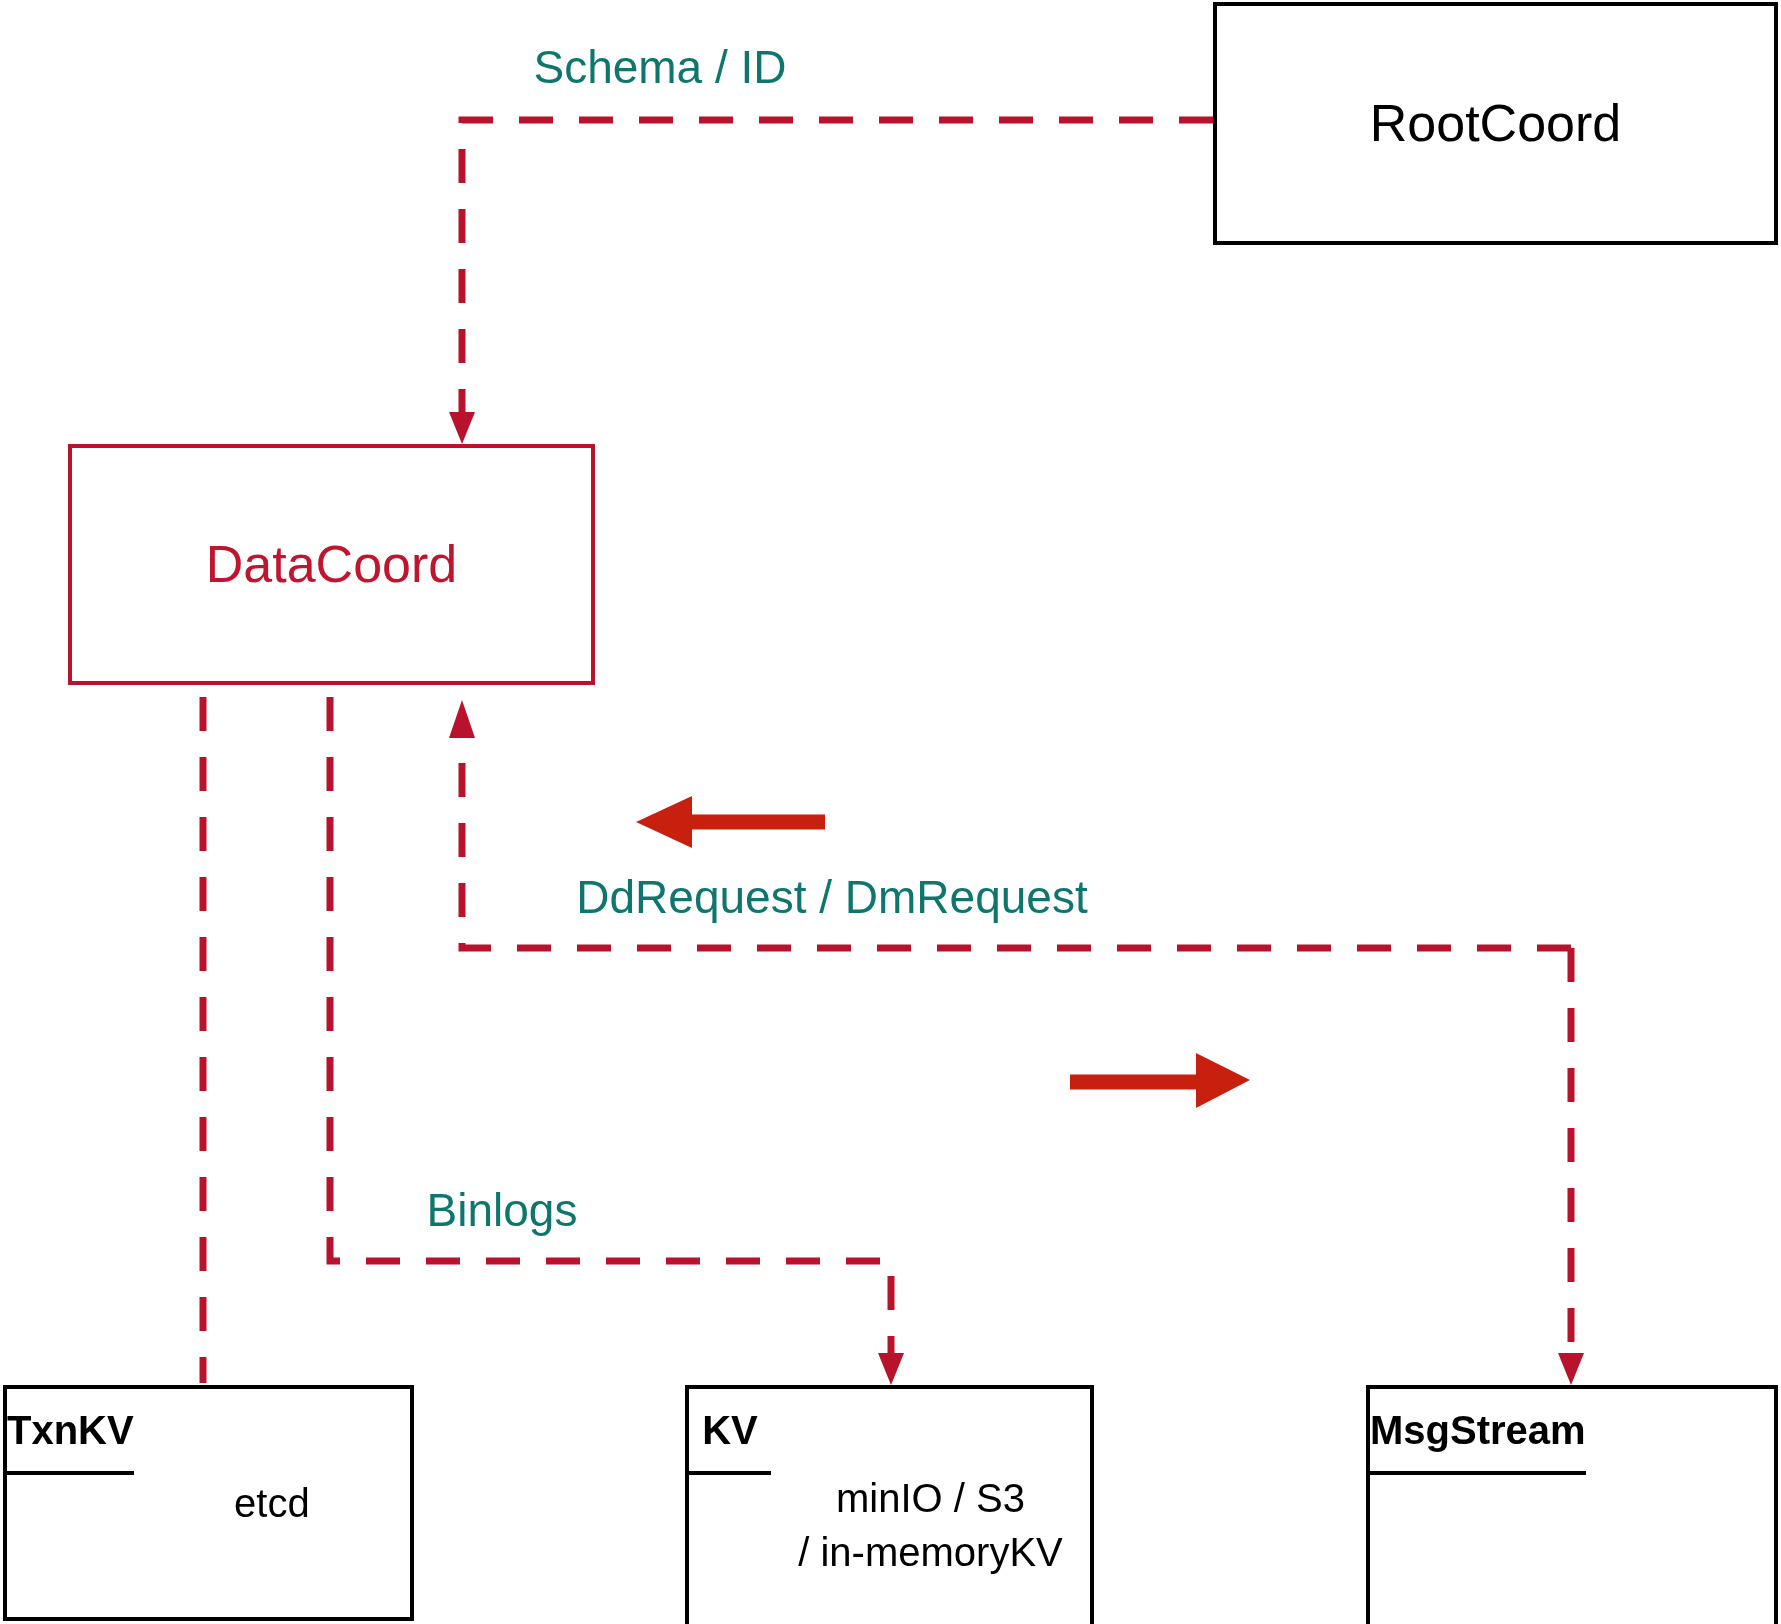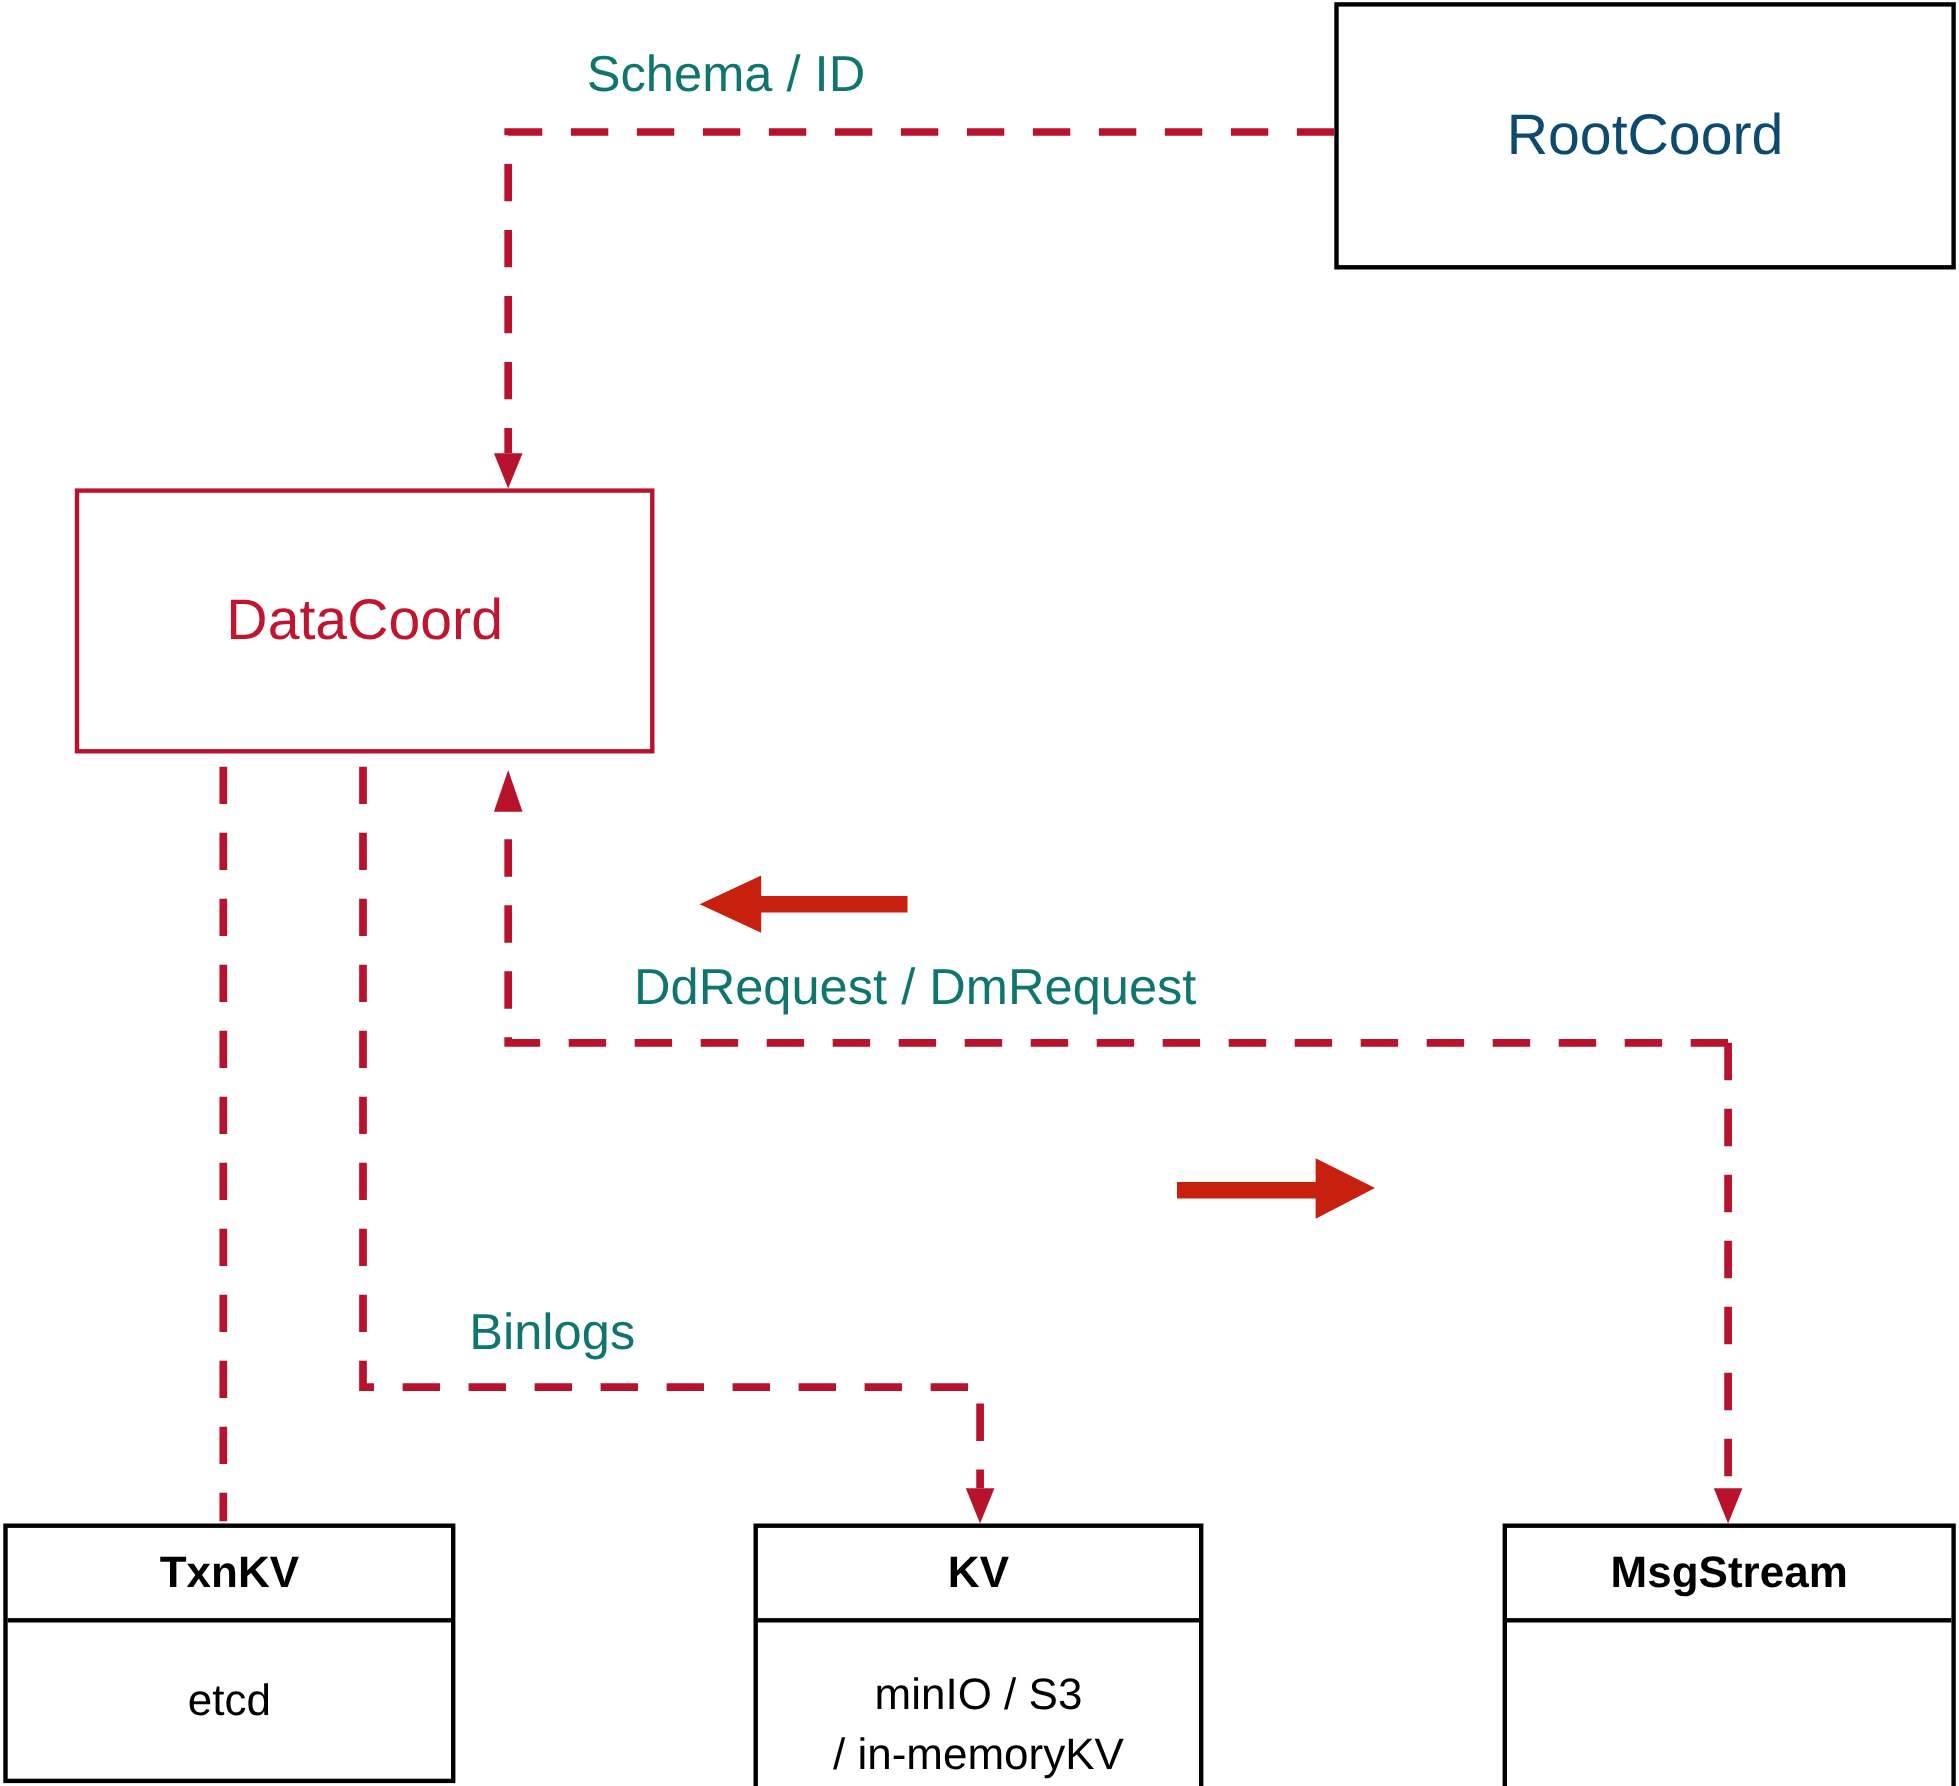--- a/index.html
+++ b/index.html
@@ -31,32 +31,32 @@
     border: 4px solid #000000;
     display: flex;
     align-items: center;
     justify-content: center;
   }
   .node-plain.accent {
     border-color: #b8122c;
   }
   .node-label {
     font-size: 52px;
-    color: #0c4a6e;
+    color: #000000;
     line-height: 1.1;
     text-align: center;
     white-space: nowrap;
   }
   .node-label.accent-text {
     color: #c0152f;
   }
   .node-split {
     border: 4px solid #000000;
     display: flex;
-    flex-direction: column;
+    flex-direction: row;
   }
   .split-head {
     border-bottom: 4px solid #000000;
     display: flex;
     align-items: center;
     justify-content: center;
     font-weight: bold;
     font-size: 40px;
     color: #000000;
     height: 82px;

